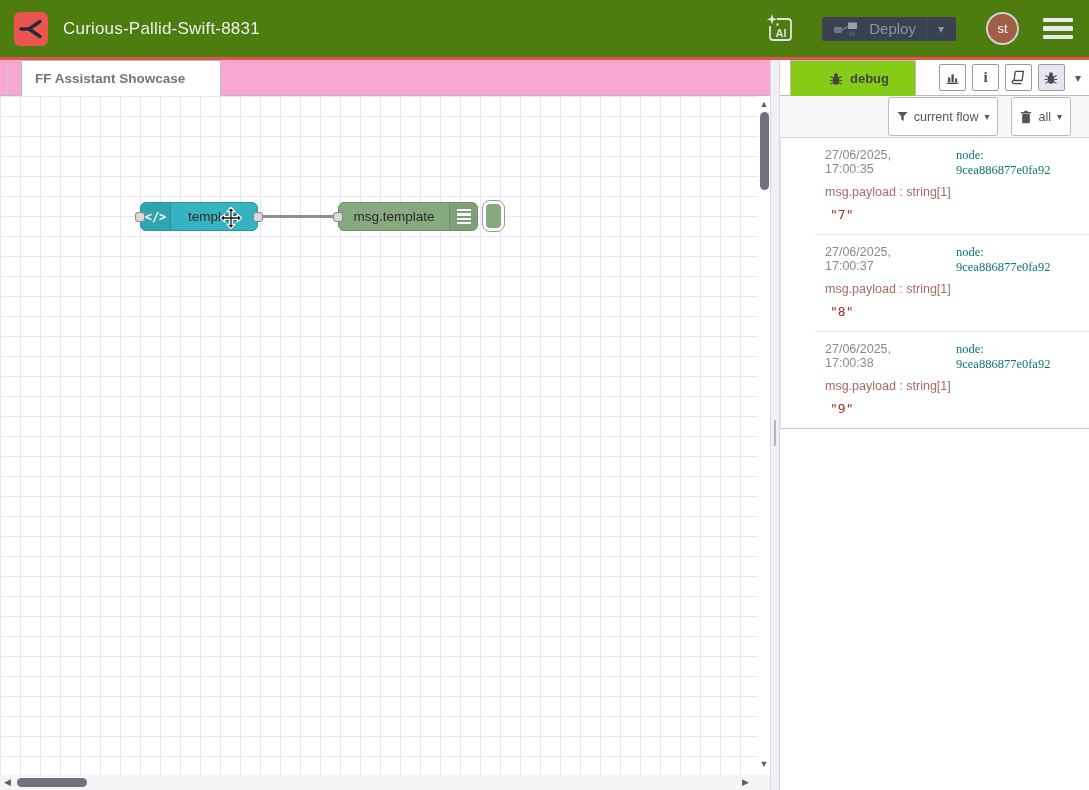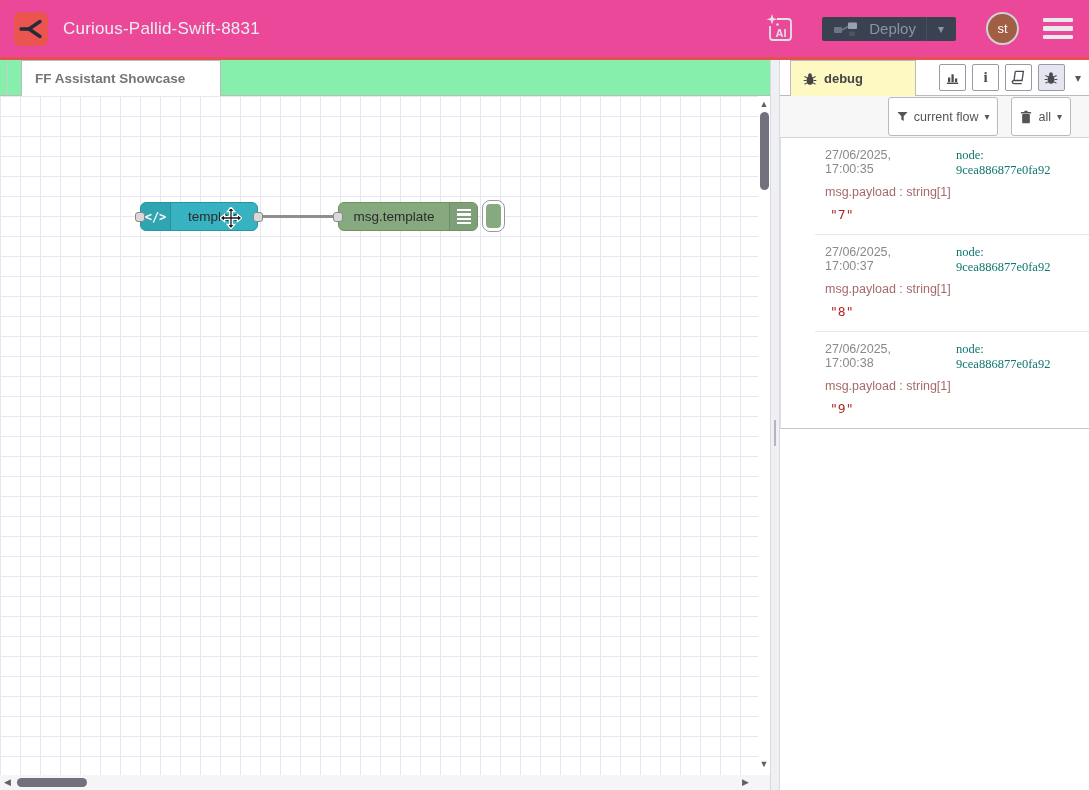--- a/index.html
+++ b/index.html
@@ -1,40 +1,40 @@
 <!DOCTYPE html>
 <html><head>
 <meta charset="utf-8">
 <style>
   * { margin:0; padding:0; box-sizing:border-box; }
   html,body { width:1089px; height:790px; overflow:hidden; }
   body { font-family:"Liberation Sans", sans-serif; background:#fff; position:relative; }
 
   
-  .header { position:absolute; left:0; top:0; width:1089px; height:57px; background:#ec4899;
+  .header { position:absolute; left:0; top:0; width:1089px; height:57px; background:#4d7c0f;
             display:flex; align-items:center; padding:0 14px; }
   .logo { width:34px; height:34px; border-radius:6px; background:#ec544f; display:flex;
           align-items:center; justify-content:center; flex:0 0 auto; }
   .app-title { color:#eceef0; font-size:17px; font-weight:500; margin-left:15px; letter-spacing:.2px; }
   .header-right { margin-left:auto; display:flex; align-items:center; }
   .ai-btn { width:32px; height:34px; display:flex; align-items:flex-end; justify-content:center; cursor:pointer; }
   .deploy-btn { margin-left:26px; height:24px; background:#3a4150; border-radius:2px; display:flex;
                 align-items:center; padding:0 0 0 12px; color:#8b93a3; font-size:15px; }
   .deploy-label { margin:0 4px 0 10px; }
   .deploy-caret { display:inline-block; padding:5px 12px 5px 11px; margin-left:6px; color:#8b93a3; font-size:12px;
                   border-left:1px solid rgba(255,255,255,0.07); }
   .avatar { margin-left:30px; width:33px; height:33px; border-radius:50%; background:#a05f45;
             border:2px solid #cfd2d6; color:#fff; font-size:13px; display:flex; align-items:center;
             justify-content:center; }
   .burger { margin-left:22px; display:flex; flex-direction:column; gap:4px; cursor:pointer; padding:3px 2px; }
   .burger i { display:block; width:30px; height:4.5px; background:#e8eaed; border-radius:1px; }
   .header-accent { position:absolute; left:0; top:57px; width:1089px; height:3px; background:#e5514e; }
 
   
-  .tabbar { position:absolute; left:0; top:60px; width:908px; height:36px; background:#86efac;
+  .tabbar { position:absolute; left:0; top:60px; width:908px; height:36px; background:#f9a8d4;
             border-bottom:1px solid #bbb; }
   .tab-scroll-divider { position:absolute; left:7px; top:0; height:35px; border-left:1px solid #ccc; }
   .flow-tab { position:absolute; left:21px; top:0; width:200px; height:36px; background:#fff;
               border:1px solid #bbb; border-bottom:none; display:flex; align-items:center;
               padding-left:13px; font-size:13.5px; font-weight:700; color:#72757a; }
   .tabbar-actions { position:absolute; right:12px; top:0; height:35px; display:flex; align-items:center; gap:16px; }
   .plus-btn { color:#55585e; font-size:19px; font-weight:700; line-height:1; cursor:pointer; }
   .caret { color:#55585e; font-size:12px; line-height:1; cursor:pointer; }
 
   
@@ -73,23 +73,23 @@
   .hscroll .arrow { position:absolute; top:2px; color:#5f6168; font-size:9px; }
   .hscroll .left { left:4px; } .hscroll .right { left:742px; }
   .hthumb { position:absolute; left:17px; top:3px; width:70px; height:9px; background:#70717c; border-radius:5px; }
   .splitter { position:absolute; left:770px; top:60px; width:10px; height:730px; background:#eef0f4;
               border-left:1px solid #d9d9df; border-right:1px solid #d9d9df; cursor:col-resize; }
   .splitter .grip { position:absolute; left:3px; top:360px; width:2px; height:26px; background:#b4b4bd; }
 
   
   .sidebar { position:absolute; left:780px; top:60px; width:309px; height:730px; background:#fff; }
   .side-tabbar { position:relative; height:36px; border-bottom:1px solid #bbb; background:#fff; }
-  .debug-tab { position:absolute; left:10px; top:0; width:126px; height:36px; background:#fef9c3;
+  .debug-tab { position:absolute; left:10px; top:0; width:126px; height:36px; background:#84cc16;
                border:1px solid #bbb; border-bottom:none; display:flex; align-items:center; gap:7px;
-               padding-left:12px; font-size:13px; font-weight:700; color:#444; }
+               padding-left:12px; font-size:13px; font-weight:700; color:#444;justify-content:center; }
   .side-btns { position:absolute; right:8px; top:4px; display:flex; align-items:center; gap:6px; }
   .icon-btn { width:27px; height:27px; border:1px solid #9a9aa2; border-radius:2px; background:#fff;
               display:flex; align-items:center; justify-content:center; cursor:pointer; }
   .icon-btn.selected { background:#e6e6f2; }
   .info-glyph { font-family:"Liberation Serif", serif; font-weight:700; font-size:15px; color:#4a4a4f; }
   .side-caret { margin-left:4px; }
 
   .side-toolbar { height:42px; background:#f7f7f7; border-bottom:1px solid #d4d4da; display:flex;
                   align-items:center; justify-content:flex-end; gap:13px; padding-right:18px; }
   .tool-btn { height:39px; background:#fff; border:1px solid #b9b9bf; border-radius:3px; color:#555;

